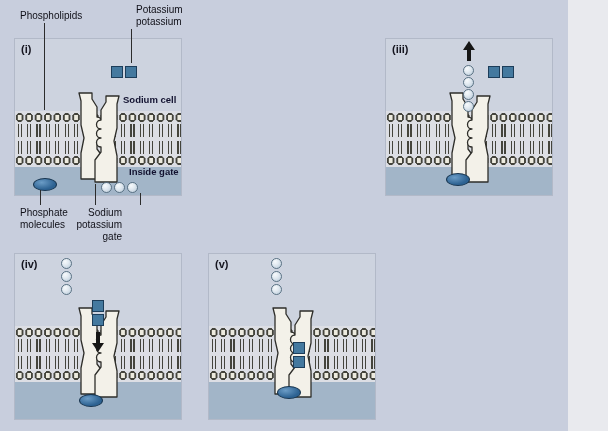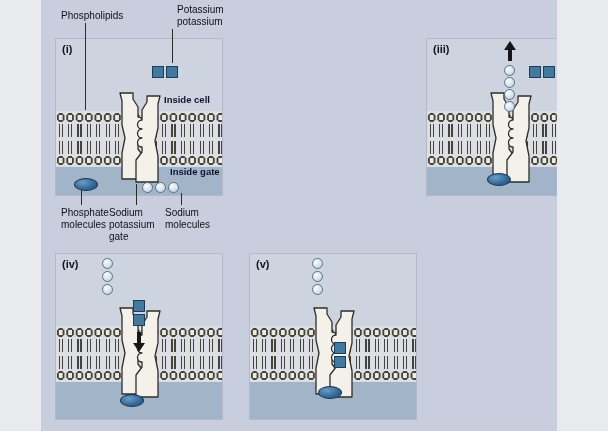--- a/index.html
+++ b/index.html
@@ -1,20 +1,20 @@
 <!DOCTYPE html>
 <html style="--page-bg: #c8cedd; --outside-bg: #cdd3df; --inside-bg: #a2b5c8; --membrane-bg: #dcdee4; --head-fill: #edebdf; --lipid-outline: #44443c; --potassium: #44799f; --phosphate: #2d6292; --gate-fill: #f3f1e9;"><head>
 <meta charset="utf-8">
 <style>
   * { margin:0; padding:0; box-sizing:border-box; }
   html,body { background:#e9eaee; }
   .page {
-    position:relative; width:516px; height:431px; overflow:hidden;
+    position:relative; width:568px; height:431px; overflow:hidden;
     background:var(--page-bg,#c8cedd);
-    font-family:"Liberation Sans", sans-serif; color:#111;margin-left:41px;
+    font-family:"Liberation Sans", sans-serif; color:#111;
   }
   .panel { position:absolute; width:168px; border:1px solid #b2b9c8; }
   .panel .outside { position:absolute; left:0; right:0; top:0; height:72px; background:var(--outside-bg,#cdd3df); }
   .panel .inside  { position:absolute; left:0; right:0; top:128px; bottom:0; background:var(--inside-bg,#a2b5c8); }
   .membrane { position:absolute; left:0; right:0; top:72px; height:56px; background:var(--membrane-bg,#dcdee4); }
   .heads {
     height:13px;
     background-image: radial-gradient(ellipse 3.8px 5px at 50% 50%,
       var(--head-fill,#edebdf) 0 58%, var(--lipid-outline,#44443c) 59% 96%, transparent 97%);
     background-size:9.4px 13px; background-repeat:repeat-x;
@@ -34,21 +34,21 @@
   .cell-label { position:absolute; font-weight:bold; font-size:9.5px; color:#121230; z-index:4; }
   .k  { position:absolute; width:12px; height:12px; background:var(--potassium,#44799f); border:1px solid #1c3d5a; z-index:3; }
   .na { position:absolute; width:11px; height:11px; border-radius:50%; z-index:3;
         background:radial-gradient(circle at 35% 30%, #f7fafc 0%, #e2eaf1 40%, #b6c8d8 100%);
         border:1px solid #5a7284; }
   .ph { position:absolute; width:24px; height:13px; border-radius:50%; z-index:3;
         background:radial-gradient(ellipse at 35% 32%, #6b9cc6 0%, var(--phosphate,#2d6292) 65%);
         border:1px solid #16344f; }
   .leader { position:absolute; width:1px; background:#2c2c2c; z-index:5; }
   .note { position:absolute; font-size:10px; line-height:1.18; color:#101018; z-index:5; }
-  .note.center { text-align:left; }
+  .note.center { text-align:right; }
   .arrow-up, .arrow-down { position:absolute; width:12px; height:20px; z-index:3; }
   .arrow-up::before  { content:""; position:absolute; left:0; top:0;
                        border-left:6px solid transparent; border-right:6px solid transparent;
                        border-bottom:9px solid #161616; }
   .arrow-up::after   { content:""; position:absolute; left:4px; top:8px; width:4px; height:12px; background:#161616; }
   .arrow-down::before{ content:""; position:absolute; left:0; bottom:0;
                        border-left:6px solid transparent; border-right:6px solid transparent;
                        border-top:9px solid #161616; }
   .arrow-down::after { content:""; position:absolute; left:4px; bottom:8px; width:4px; height:12px; background:#161616; }
 </style>
@@ -74,21 +74,21 @@
       <div class="heads"></div>
       <div class="tails"></div>
       <div class="heads"></div>
     </div>
     <div class="inside"></div>
     <svg class="gate" viewBox="0 0 58 90">
       <use href="#gate-half" class="gh"></use>
       <use href="#gate-half" class="gh" transform="translate(58,3) scale(-1,1)"></use>
     </svg>
     <div class="panel-id">(i)</div>
-    <div class="cell-label" style="left:108px;top:55px">Inside cell</div>
+    <div class="cell-label" style="left:108px;top:55px">Sodium cell</div>
     <div class="cell-label" style="left:114px;top:127px">Inside gate</div>
     <div class="k" style="left:96px;top:27px"></div>
     <div class="k" style="left:110px;top:27px"></div>
     <div class="na" style="left:86px;top:143px"></div>
     <div class="na" style="left:99px;top:143px"></div>
     <div class="na" style="left:112px;top:143px"></div>
     <div class="ph" style="left:18px;top:139px"></div>
   </div>
 
 
@@ -113,21 +113,20 @@
     <div class="k" style="left:102px;top:27px"></div>
     <div class="k" style="left:116px;top:27px"></div>
     <div class="ph" style="left:60px;top:134px"></div>
   </div>
 
   <div class="leader" style="left:40px;top:190px;height:15px"></div>
   <div class="leader" style="left:95px;top:184px;height:21px"></div>
   <div class="leader" style="left:140px;top:193px;height:12px"></div>
   <div class="note" style="left:20px;top:207px;width:54px">Phosphate molecules</div>
   <div class="note center" style="left:68px;top:207px;width:54px">Sodium potassium gate</div>
-  <div class="note" style="left:124px;top:207px;width:50px">Sodium molecules</div>
 
   <div class="panel" style="left:14px;top:253px;height:167px">
     <div class="outside"></div>
     <div class="membrane">
       <div class="heads"></div>
       <div class="tails"></div>
       <div class="heads"></div>
     </div>
     <div class="inside"></div>
     <svg class="gate" viewBox="0 0 58 90">

